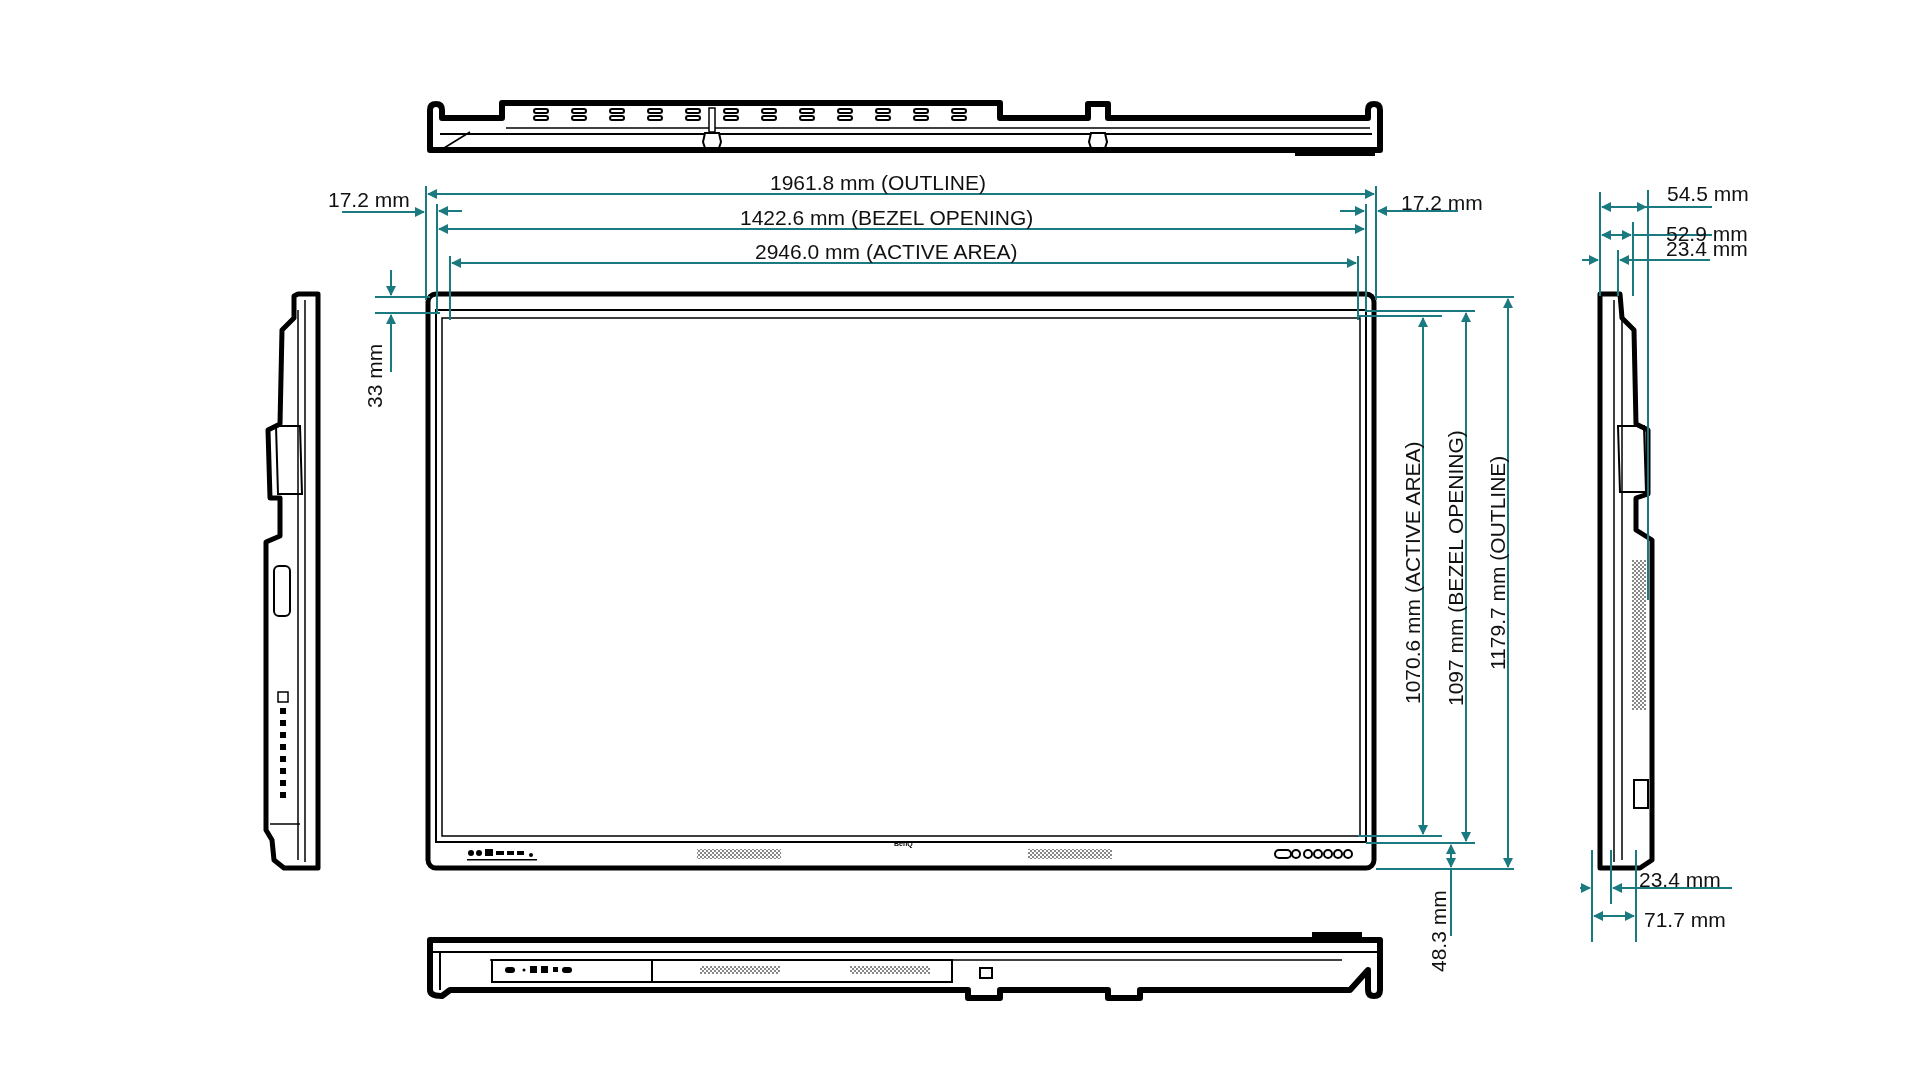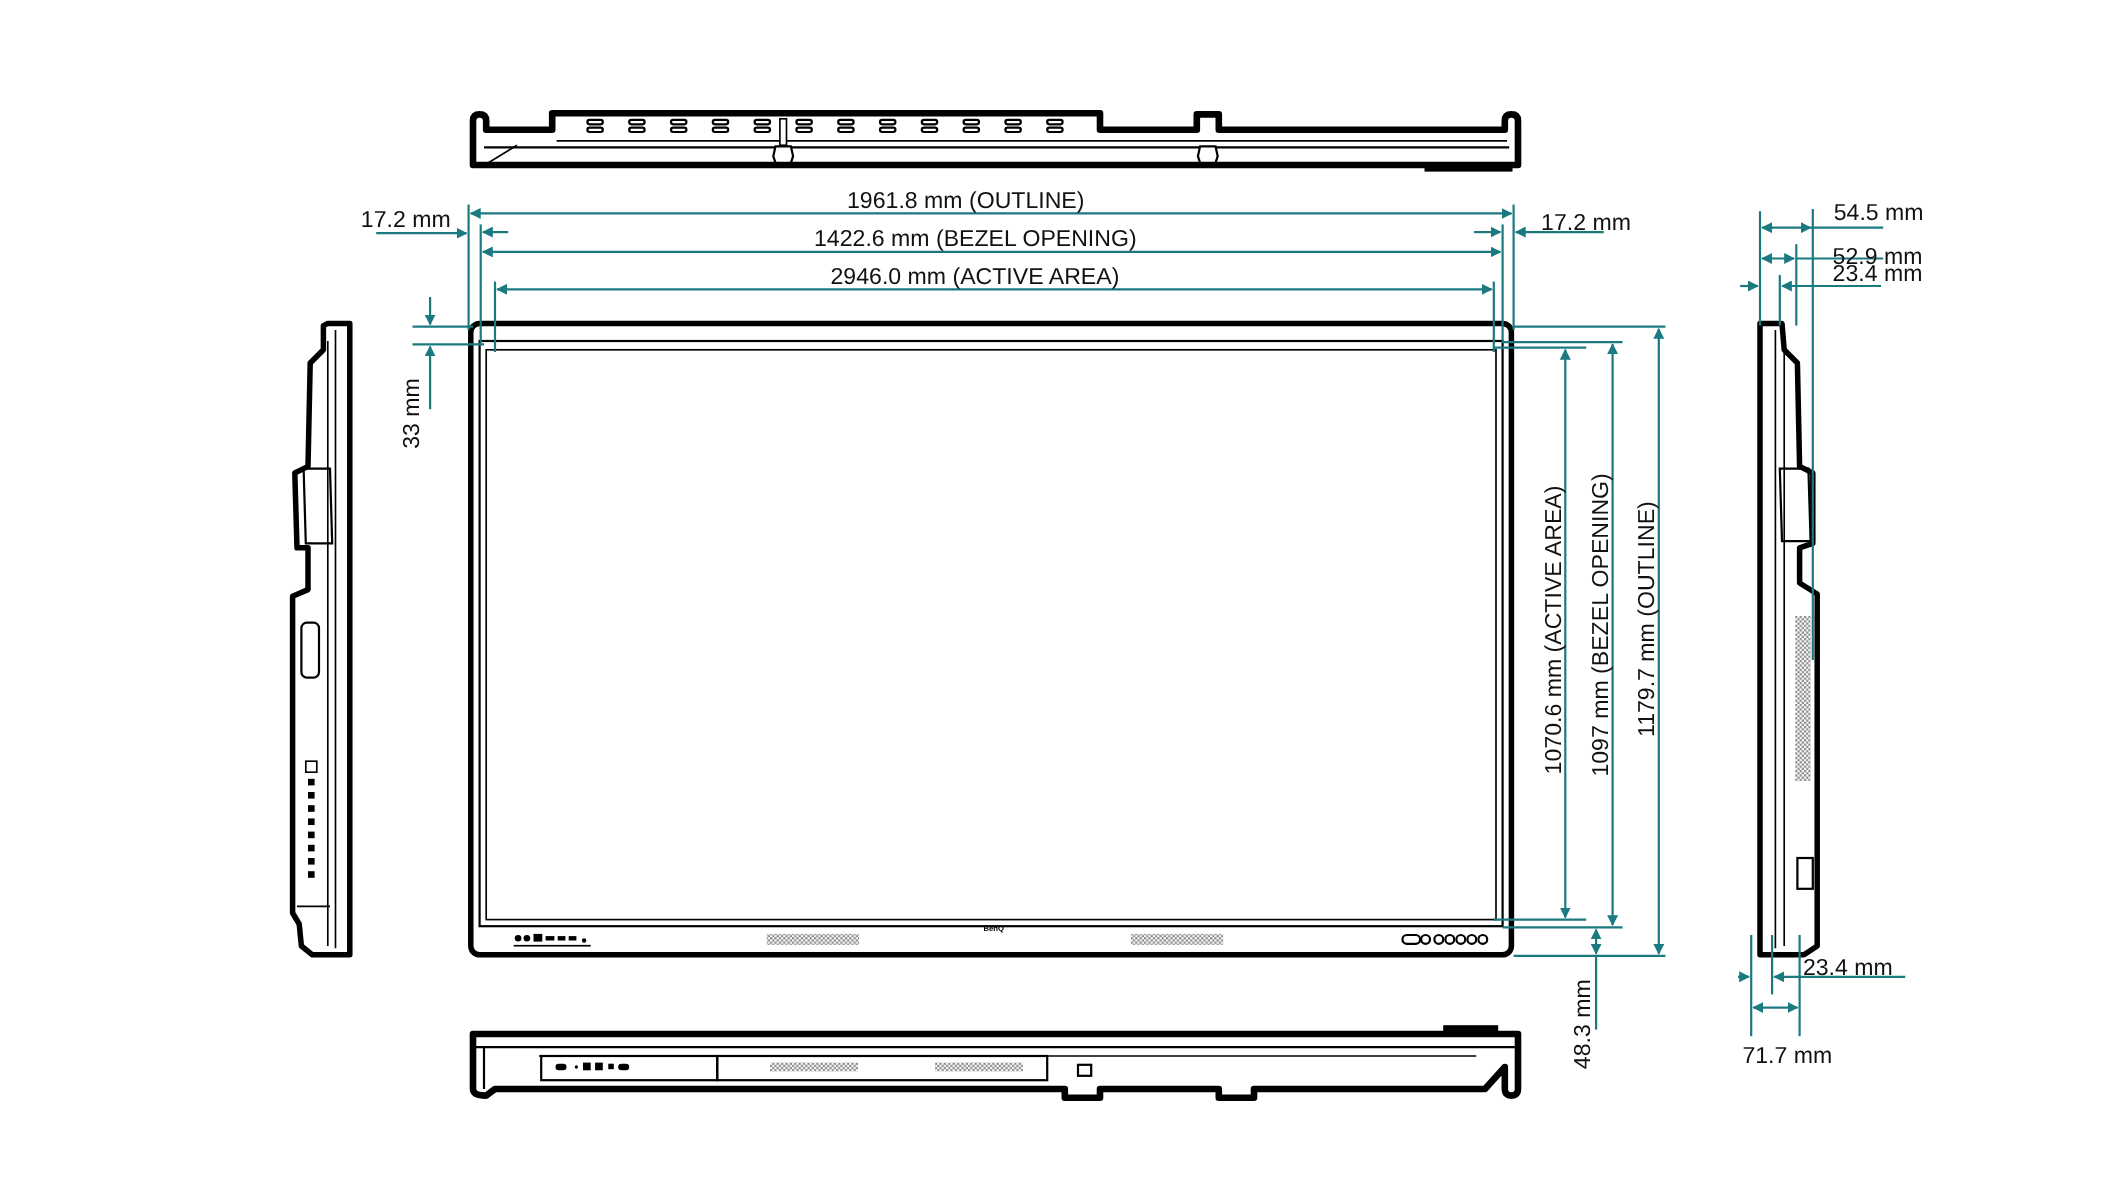--- a/index.html
+++ b/index.html
@@ -209,13 +209,13 @@
 <div class="vlbl" style="left:364px; top:408px;">33 mm</div>
 <div class="vlbl" style="left:1402px; top:704px;">1070.6 mm (ACTIVE AREA)</div>
 <div class="vlbl" style="left:1445px; top:706px;">1097 mm (BEZEL OPENING)</div>
 <div class="vlbl" style="left:1487px; top:670px;">1179.7 mm (OUTLINE)</div>
 <div class="vlbl" style="left:1428px; top:972px;">48.3 mm</div>
 
 <div class="lbl" style="left:1667px; top:183px;">54.5 mm</div>
 <div class="lbl" style="left:1666px; top:223px;">52.9 mm</div>
 <div class="lbl" style="left:1666px; top:238px;">23.4 mm</div>
 <div class="lbl" style="left:1639px; top:869px;">23.4 mm</div>
-<div class="lbl" style="left:1584px; top:909px;margin-top:40px;">71.7 mm</div>
+<div class="lbl" style="left:1644px; top:909px;">71.7 mm</div>
 
 </body></html>

